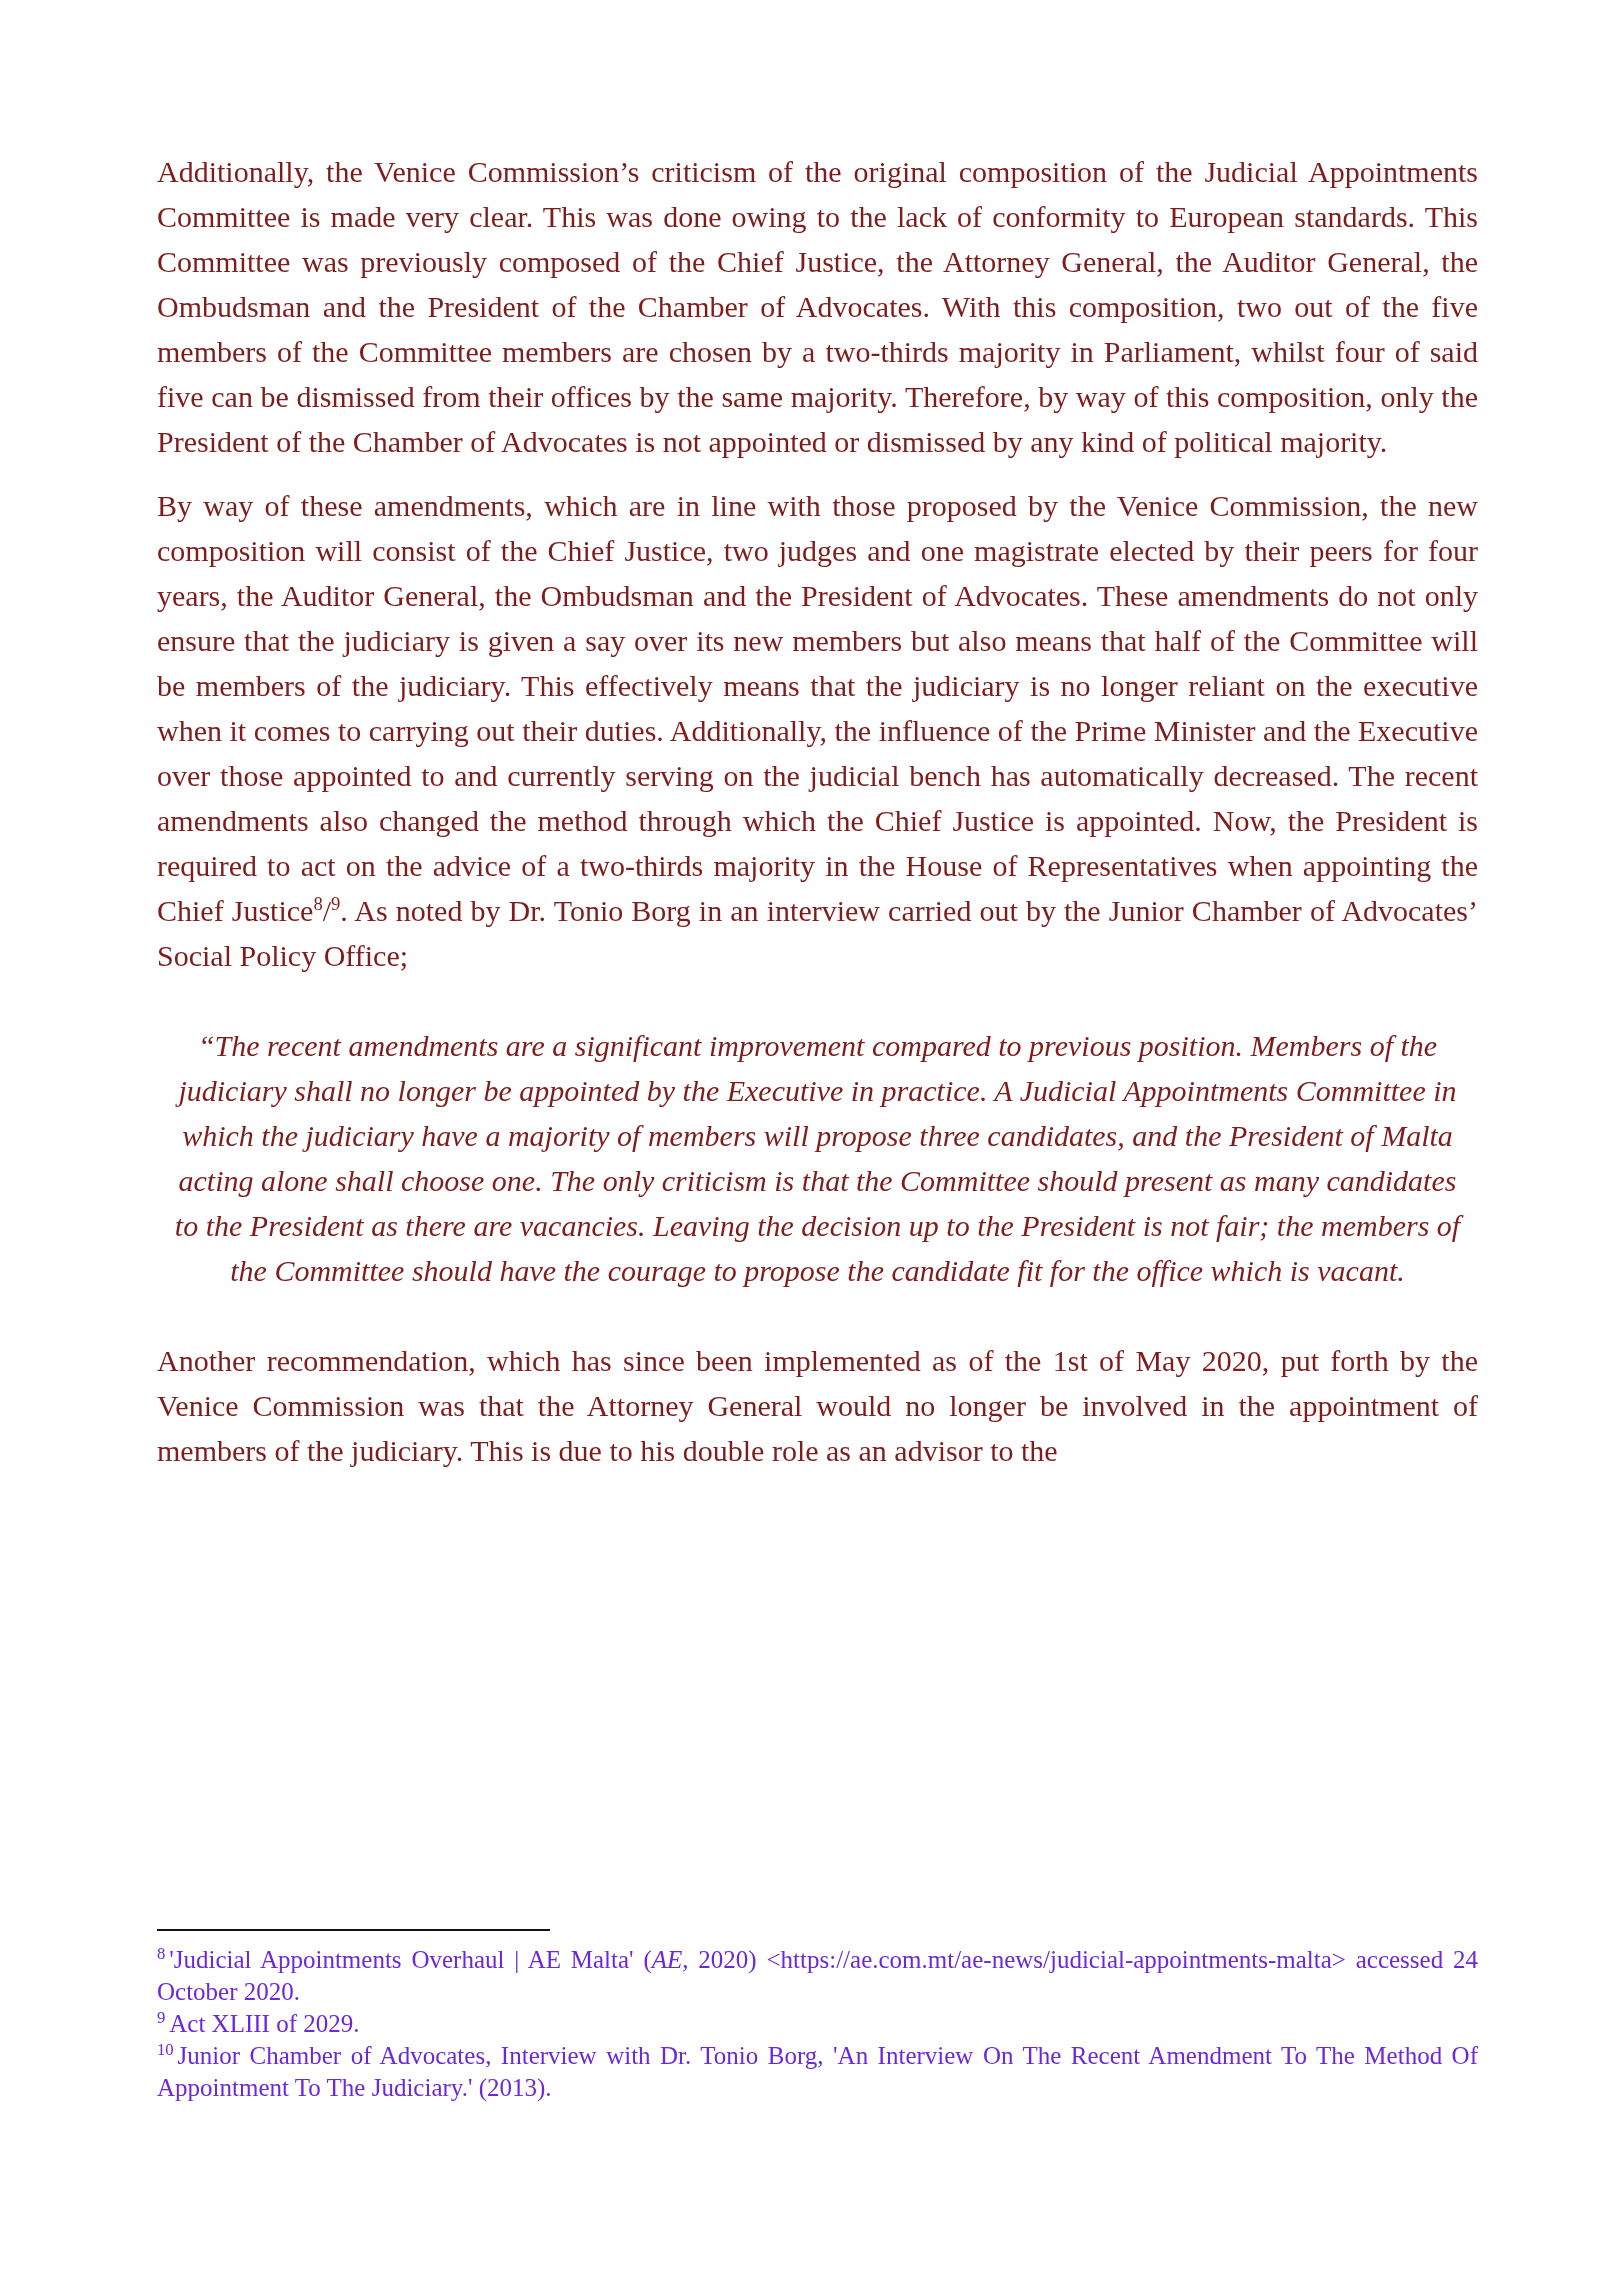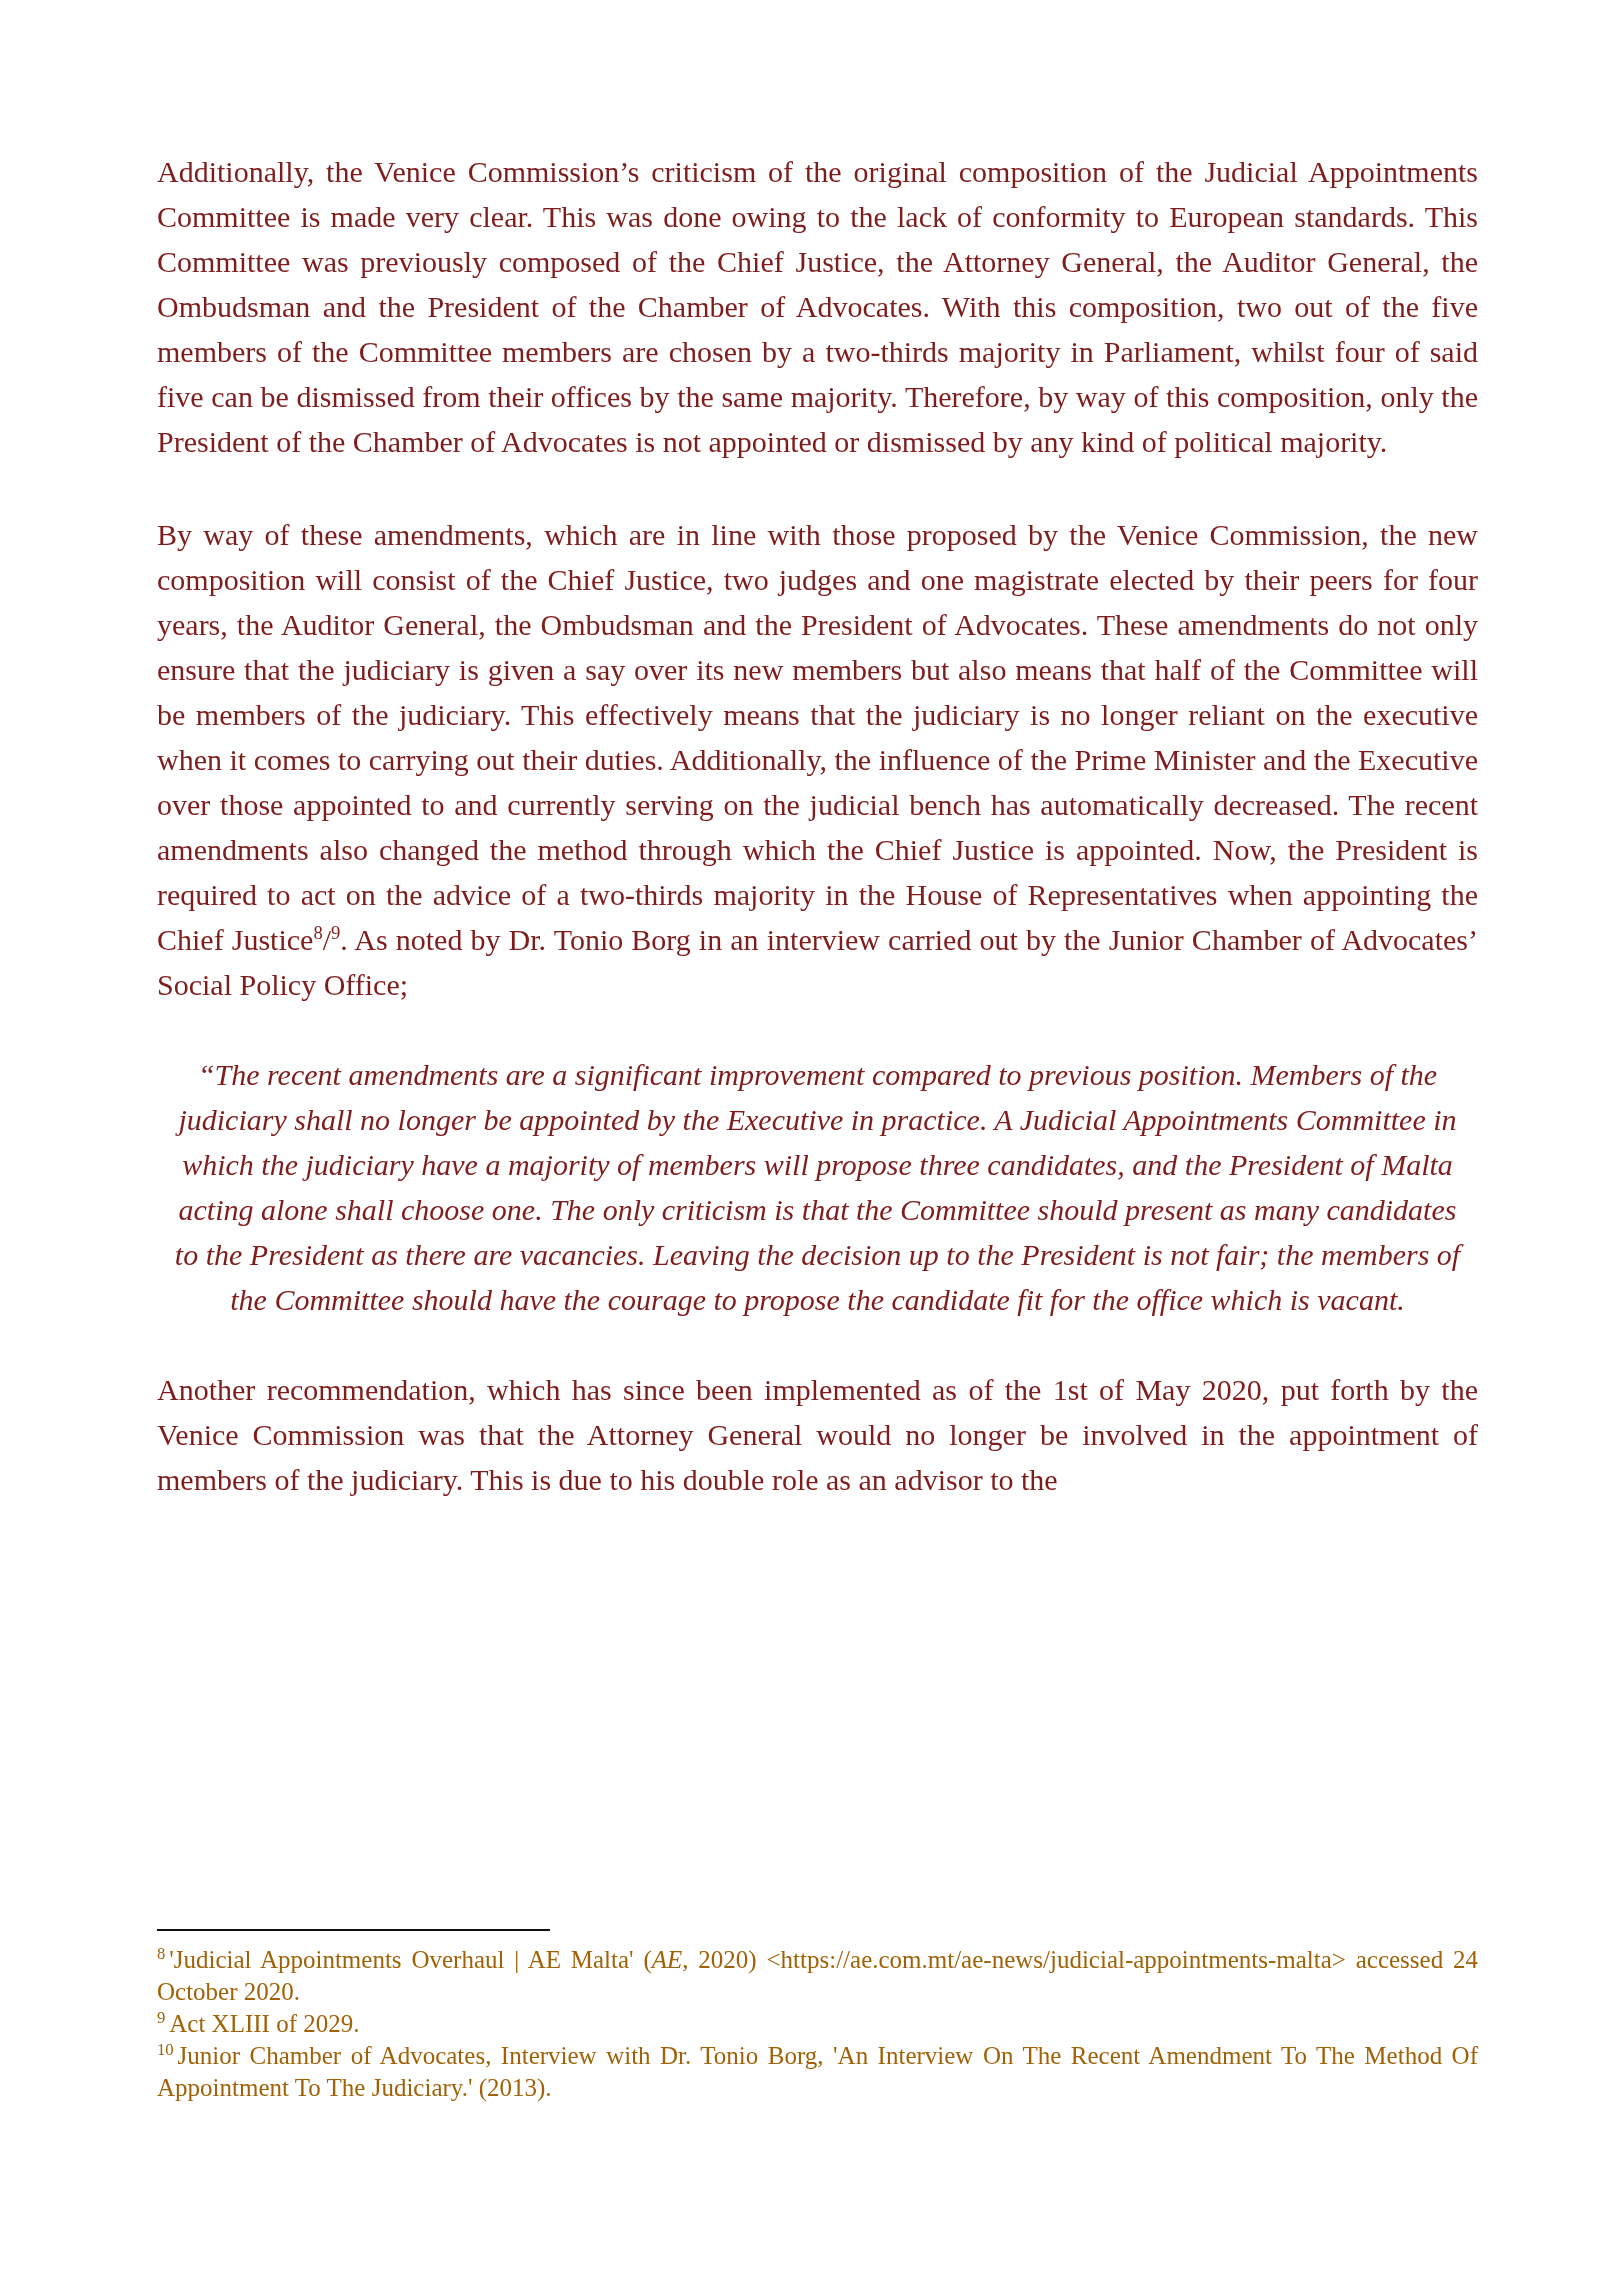--- a/index.html
+++ b/index.html
@@ -4,37 +4,37 @@
 <style>
   html, body { margin: 0; padding: 0; background: #ffffff; }
   body { width: 1621px; height: 2293px; position: relative; overflow: hidden; }
   .page {
     position: absolute; left: 157px; top: 149px; width: 1321px;
     font-family: "Liberation Serif", serif; color: #7f1d1d;
   }
   .para {
     font-size: 30px; line-height: 45px; text-align: justify; margin: 0;
   }
-  .para + .para { margin-top: 48px; }
+  .para + .para { margin-top: 19px; }
   .quote {
     font-size: 30px; line-height: 45px; text-align: center; font-style: italic;
     margin: 45px 9.8px 0 9.8px;
   }
   .quote p { margin: 0; text-align: center; }
   .quote p + p { margin-top: 45px; }
   .quote .qline { display: block; }
   sup.fn { font-size: 18.6px; line-height: 0; vertical-align: super; font-style: normal; }
   .after-quote { margin-top: 45px !important; }
   .fn-rule {
     position: absolute; left: 157px; top: 1929px; width: 393px; height: 0;
     border-top: 2px solid #111111;
   }
   .footnotes {
     position: absolute; left: 157px; top: 1944px; width: 1321px;
-    font-family: "Liberation Serif", serif; color: #a16207;
+    font-family: "Liberation Serif", serif; color: #6d28d9;
     font-size: 25px; line-height: 32px;
   }
   .footnote { margin: 0; text-align: justify; }
   .footnote sup { font-size: 16.7px; vertical-align: 8.8px; line-height: 0; margin-right: 3.9px; }
 </style>
 </head>
 <body>
 
 <div class="page">
   <p class="para">Additionally, the Venice Commission’s criticism of the original composition of the Judicial Appointments Committee is made very clear. This was done owing to the lack of conformity to European standards. This Committee was previously composed of the Chief Justice, the Attorney General, the Auditor General, the Ombudsman and the President of the Chamber of Advocates. With this composition, two out of the five members of the Committee members are chosen by a two-thirds majority in Parliament, whilst four of said five can be dismissed from their offices by the same majority. Therefore, by way of this composition, only the President of the Chamber of Advocates is not appointed or dismissed by any kind of political majority.</p>

